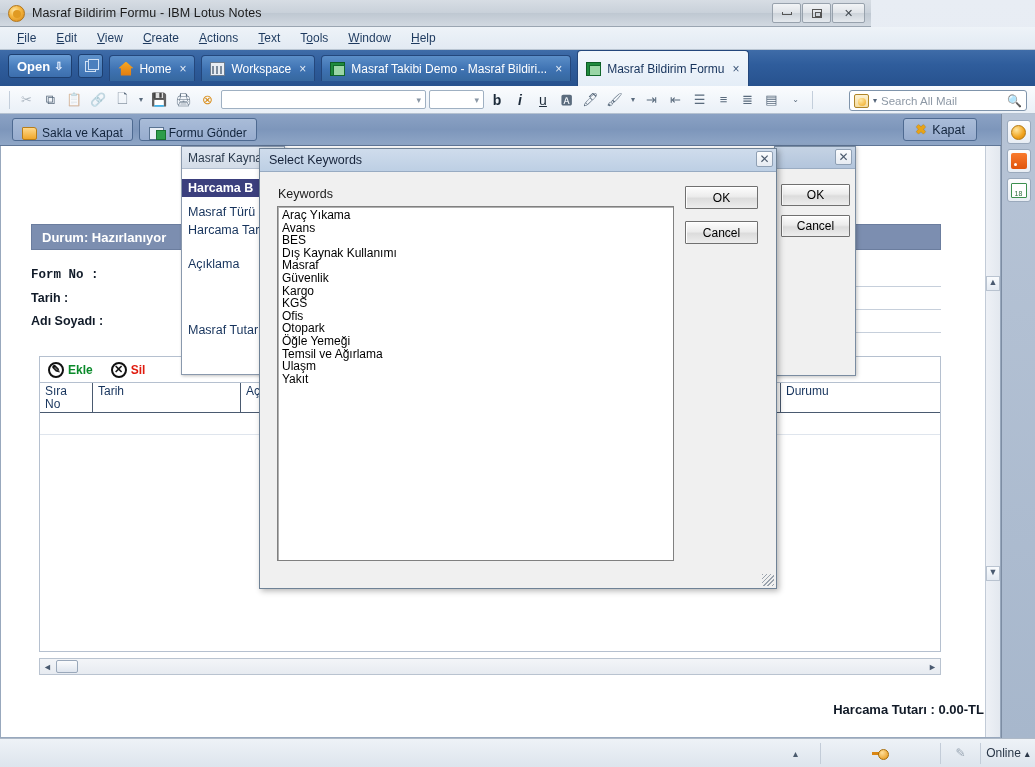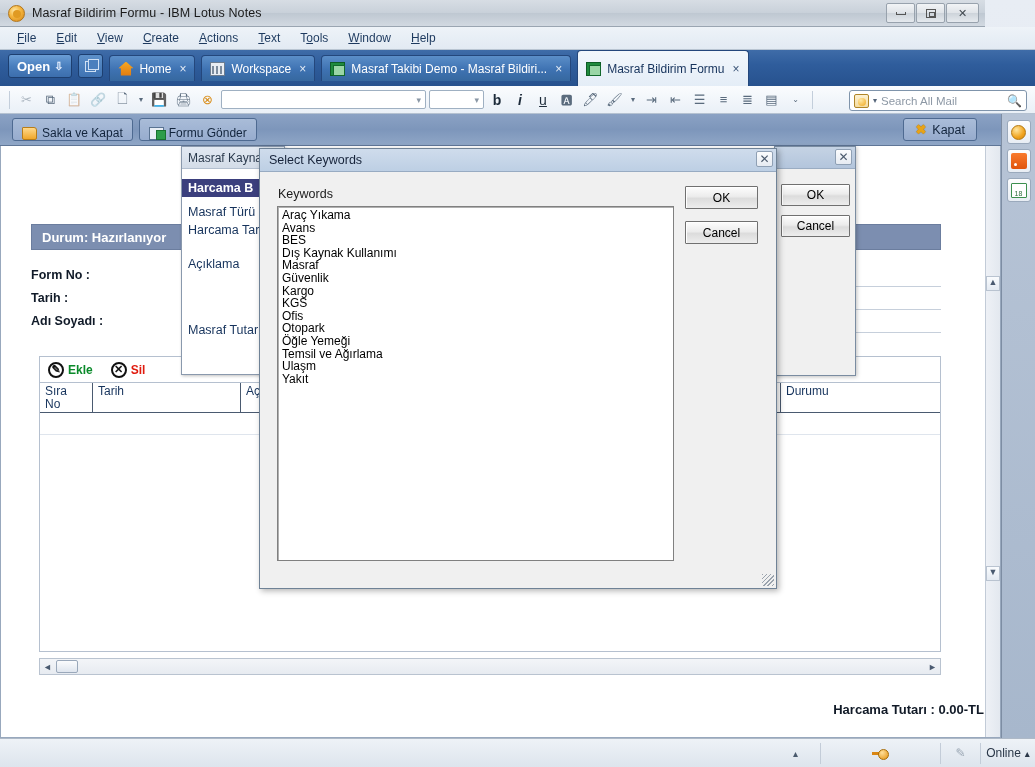--- a/index.html
+++ b/index.html
@@ -13,21 +13,21 @@
   }
   #app {
     position: relative;
     width: 1035px; height: 767px;
     background: linear-gradient(to bottom, #e8edf4 0%, #dde5ef 100%);
     overflow: hidden;
   }
 
   
   .titlebar {
-    position: absolute; left: 0; top: 0; width: 985px; height: 27px;
+    position: absolute; left: 0; top: 0; width: 871px; height: 27px;
     background: linear-gradient(to bottom, #d7dde4 0%, #c9d1da 48%, #bfc8d2 52%, #d2d9e1 100%);
     border-bottom: 1px solid #9aa5b1;
     display: flex; align-items: center;
   }
   .title-icon {
     width: 17px; height: 17px; margin-left: 8px; margin-right: 7px;
     border-radius: 50%;
     background: radial-gradient(circle at 38% 32%, #ffe9a8 0%, #f4b43c 45%, #d4861a 100%);
     border: 1px solid #b2751a;
     position: relative;
@@ -448,21 +448,21 @@
     <div class="rs-ico">
         <span class="rs-cal">18</span>
       </div>
   </div>
 
   <div class="formarea">
     <div class="form-inner">
 
       <div class="status-bar-field">Durum: Hazırlanıyor</div>
 
-      <div class="flabel" style="left:30px; top:122px;">Form No :</div>
+      <div class="flabel" style="left:30px; top:122px;font-family:Liberation Mono, monospace;">Form No :</div>
       <div class="fvalue" style="left:190px; top:122px;">OSEN</div>
 
       <div class="flabel" style="left:30px; top:145px;">Tarih :</div>
       <div class="fvalue" style="left:190px; top:145px;">08/05</div>
 
       <div class="flabel" style="left:30px; top:168px;">Adı Soyadı :</div>
       <div class="fvalue" style="left:190px; top:168px;">Onur</div>
 
       <div class="fline" style="left:660px; top:140px; width:280px;"></div>
       <div class="fline" style="left:660px; top:163px; width:280px;"></div>

